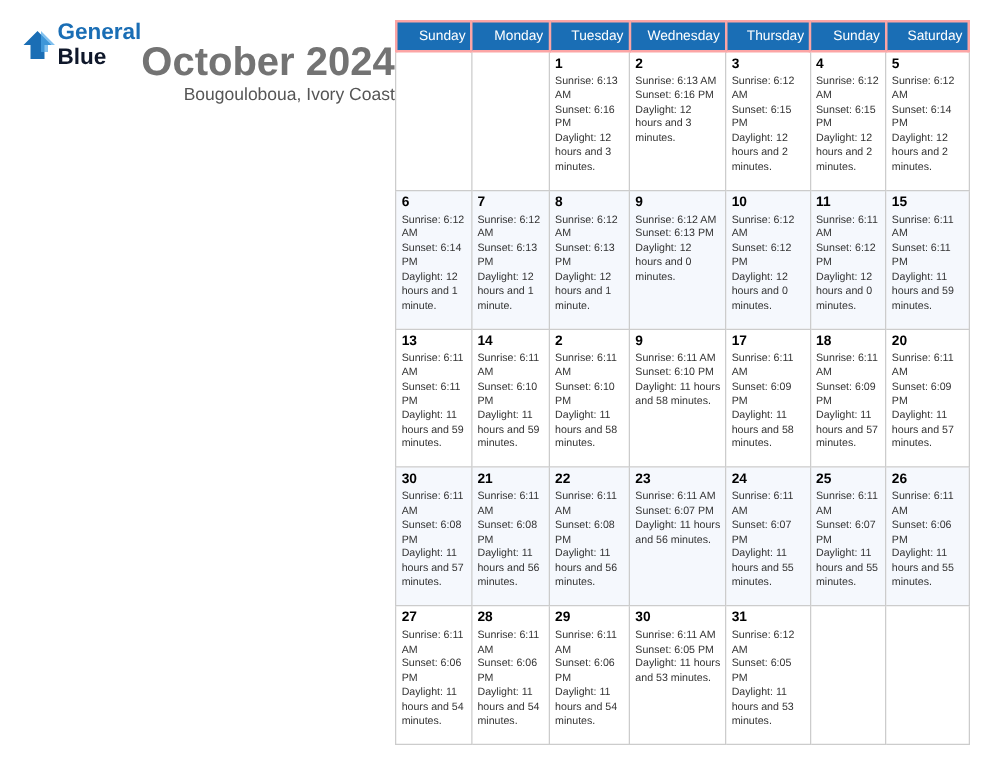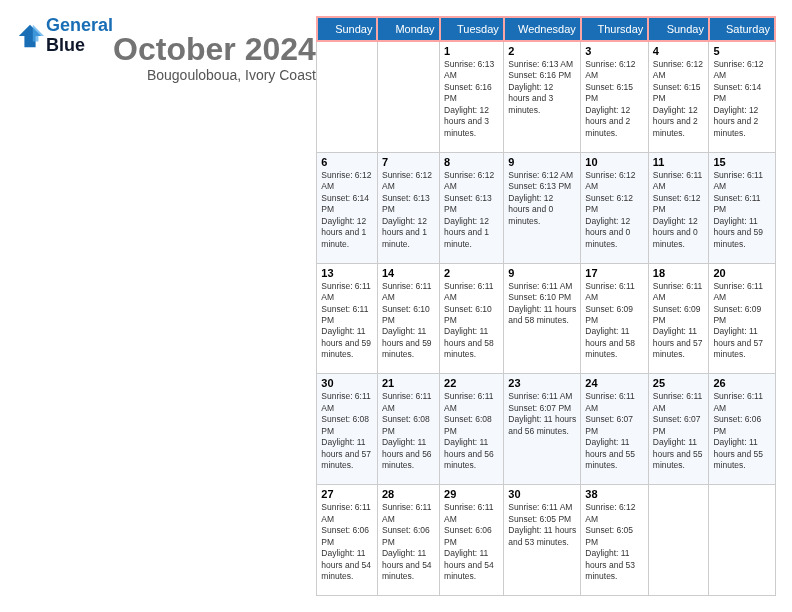--- a/index.html
+++ b/index.html
@@ -251,21 +251,21 @@
           </td>
           <td>
             <span class="day-num">29</span>
             <div class="day-info">Sunrise: 6:11 AM<br>Sunset: 6:06 PM<br>Daylight: 11 hours and 54 minutes.</div>
           </td>
           <td>
             <span class="day-num">30</span>
             <div class="day-info">Sunrise: 6:11 AM<br>Sunset: 6:05 PM<br>Daylight: 11 hours and 53 minutes.</div>
           </td>
           <td>
-            <span class="day-num">38</span>
+            <span class="day-num">31</span>
             <div class="day-info">Sunrise: 6:12 AM<br>Sunset: 6:05 PM<br>Daylight: 11 hours and 53 minutes.</div>
           </td>
           <td class="empty"></td>
           <td class="empty"></td>
         </tr>
       </tbody>
   </table>
 </div>
 
 </body></html>

